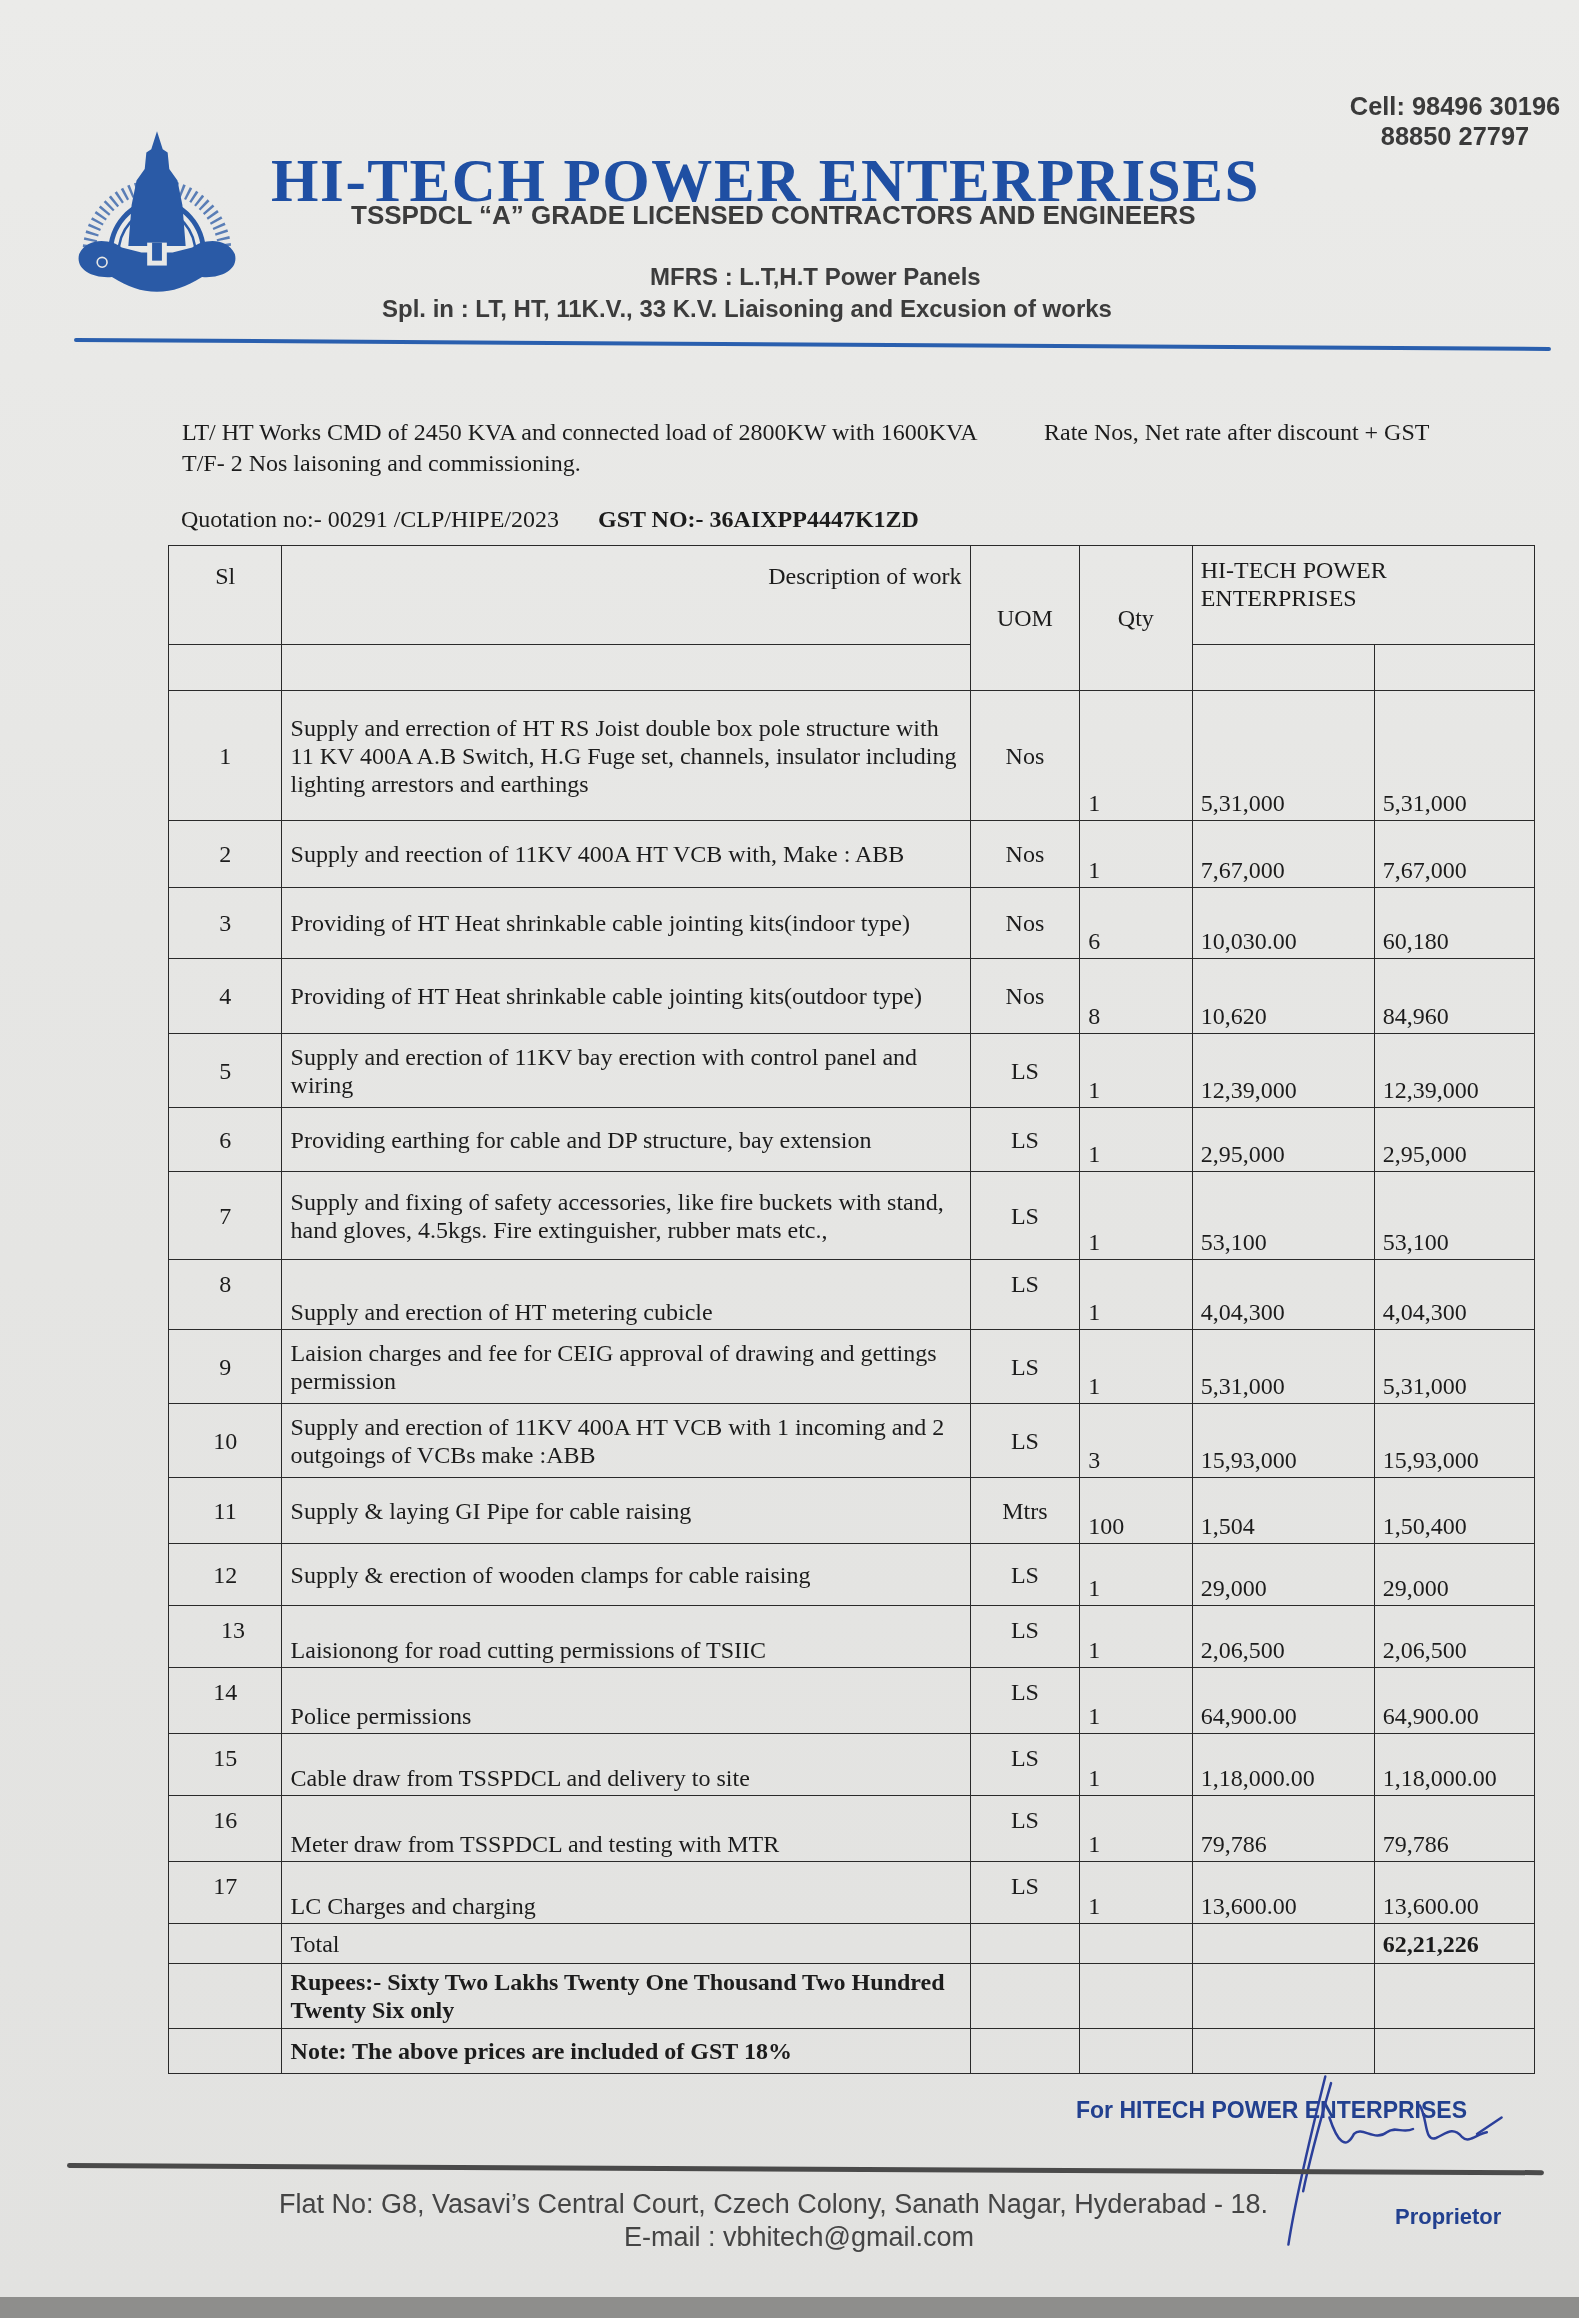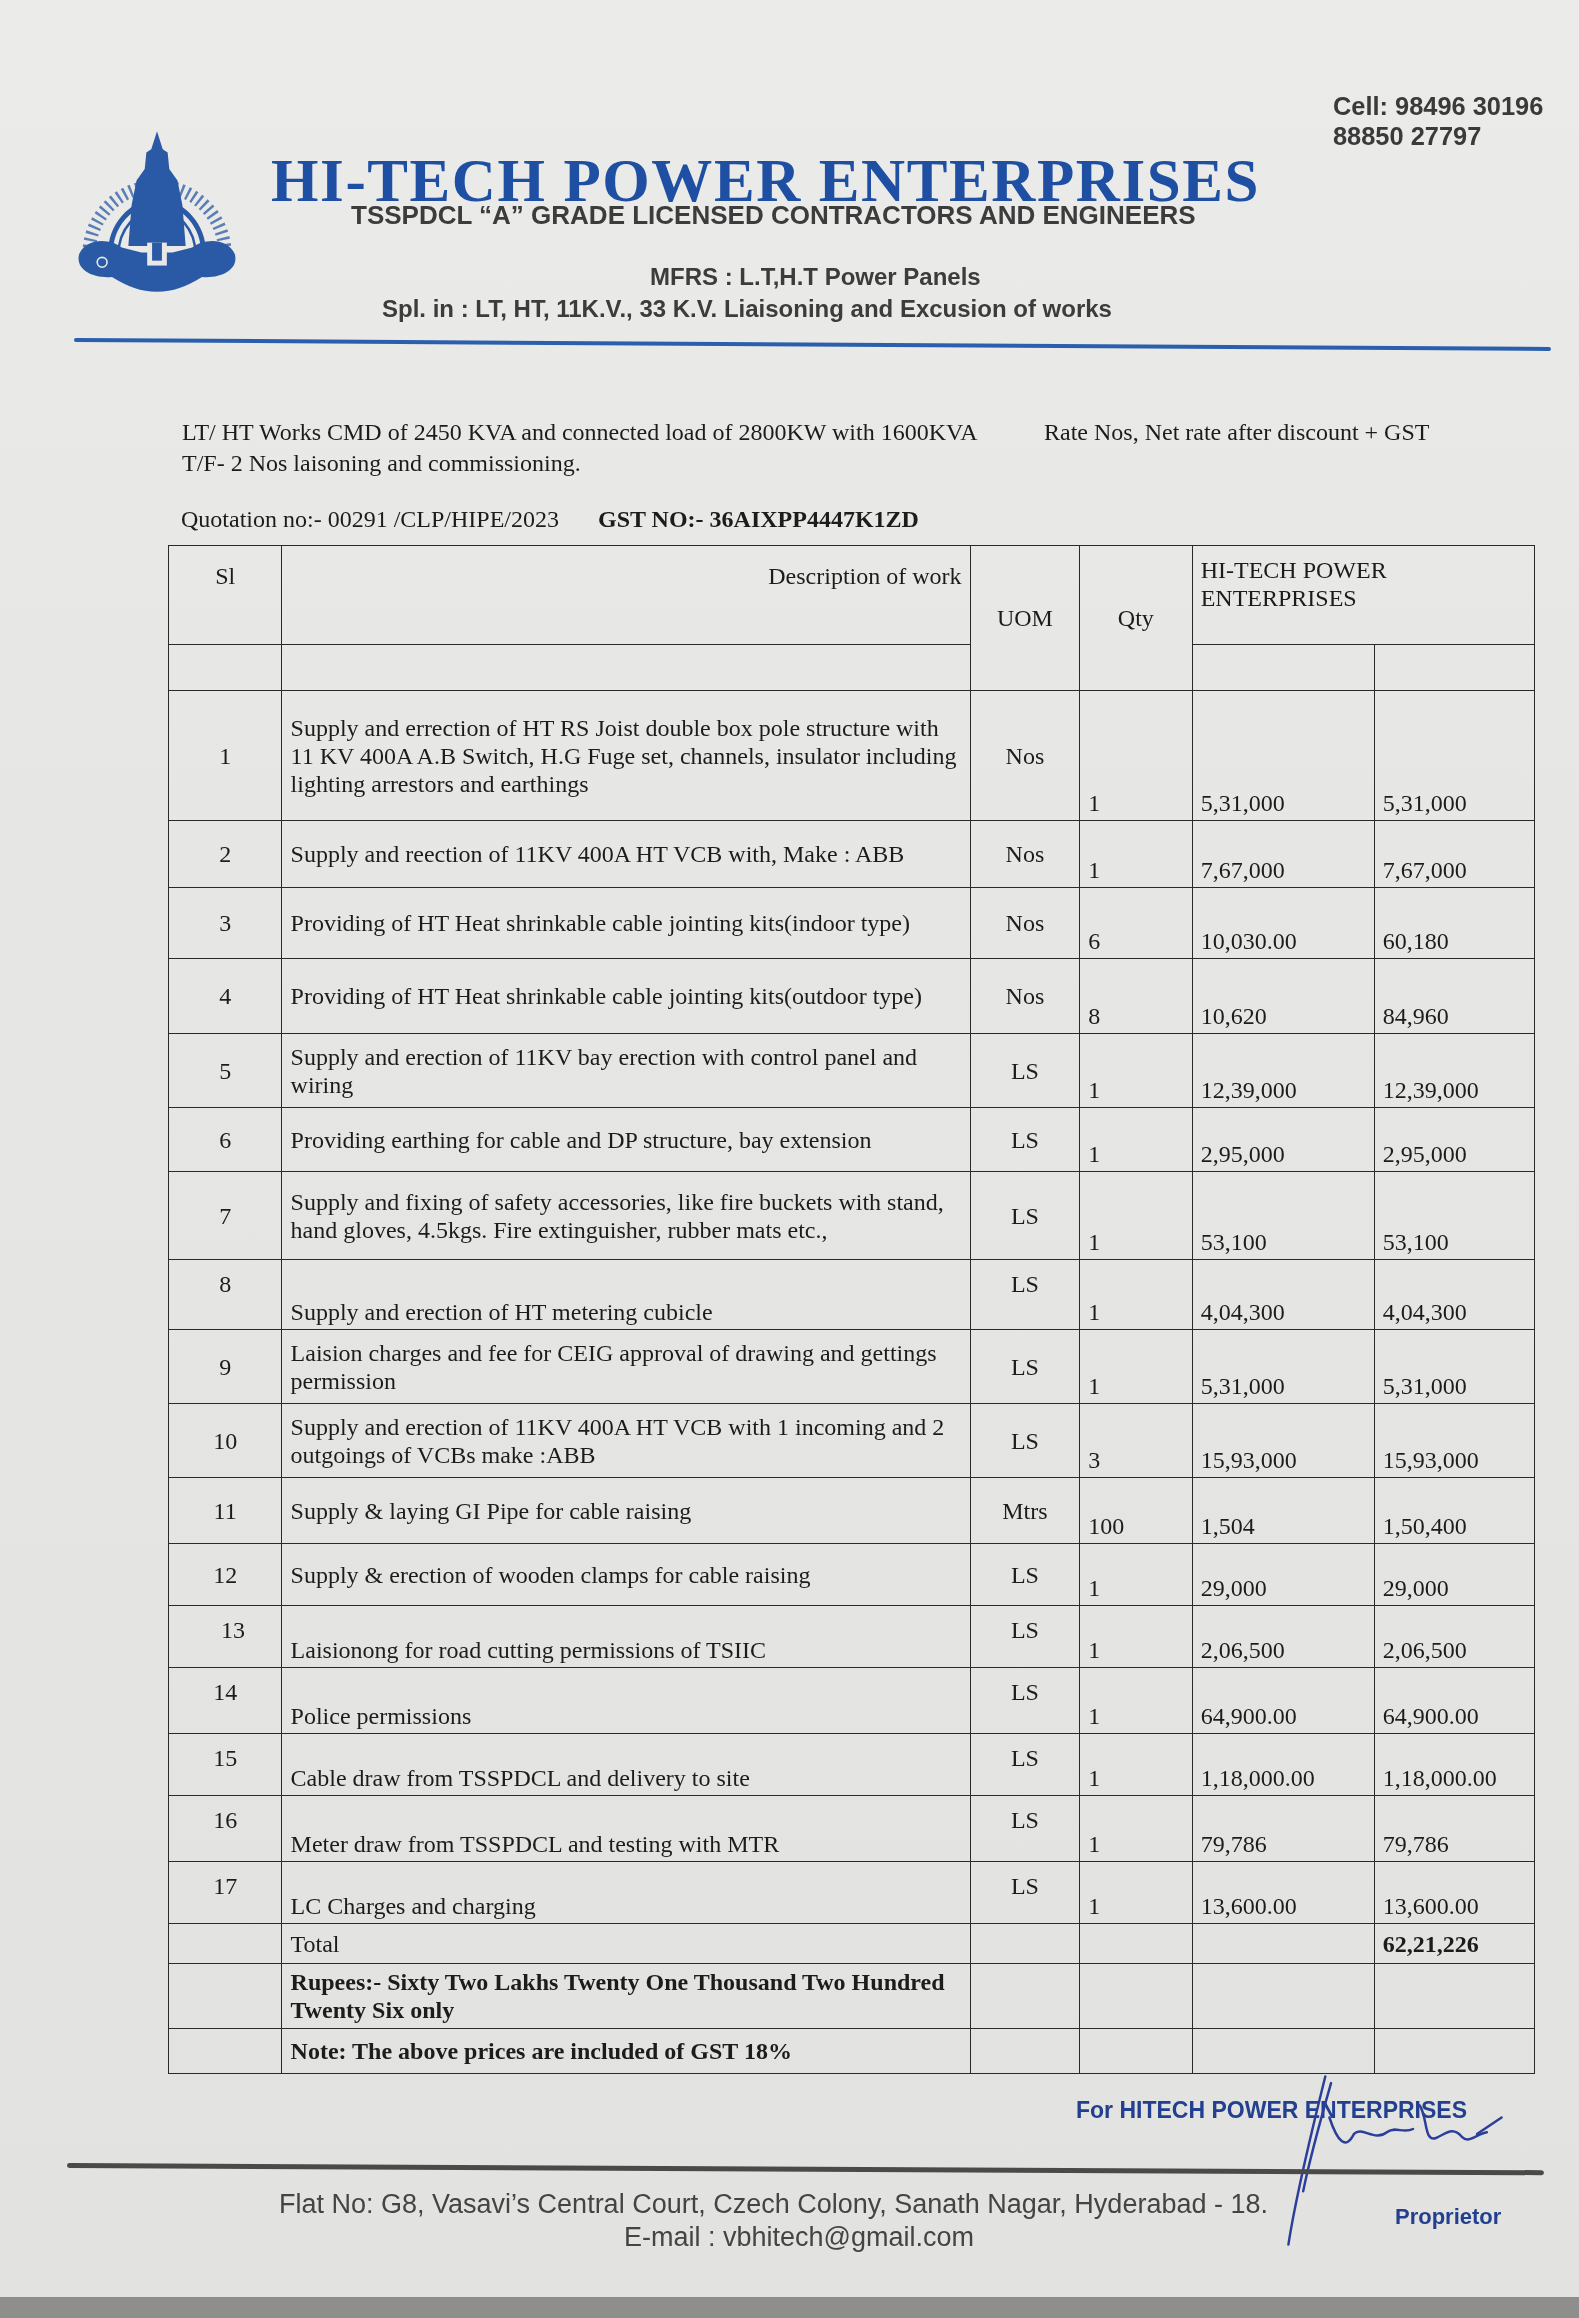--- a/index.html
+++ b/index.html
@@ -9,21 +9,21 @@
     font-family: "Liberation Serif", serif;
     color: #1c1c1c;
   }
   .paper {
     position: absolute; left: 0; top: 0; width: 1579px; height: 2297px;
     background: linear-gradient(180deg, #ebebe9 0%, #e6e6e4 40%, #e2e2e0 100%);
   }
   .bottom-strip { position: absolute; left: 0; top: 2297px; width: 1579px; height: 21.3px; background: #8e8e8c; }
 
   
-  .cell-block { position: absolute; left: 1333px; top: 92px; text-align: left; width: 244px;
+  .cell-block { position: absolute; left: 1333px; top: 92px; text-align: center; width: 244px;
     font-family: "Liberation Sans", sans-serif; font-weight: bold; font-size: 25.4px; color: #3a3a3a; line-height: 29.5px; }
   .logo { position: absolute; left: 71px; top: 131px; width: 172px; height: 161px; }
   .company-name { position: absolute; left: 271px; top: 146px; font-family: "Liberation Serif", serif;
     font-weight: bold; font-size: 61px; color: #1f4fa3; letter-spacing: 1.6px; white-space: nowrap; }
   .tagline { position: absolute; left: 351px; top: 200px; font-family: "Liberation Sans", sans-serif;
     font-weight: bold; font-size: 26px; color: #3c3c3c; white-space: nowrap; }
   .mfrs { position: absolute; left: 650px; top: 263px; font-family: "Liberation Sans", sans-serif;
     font-weight: bold; font-size: 24px; color: #3c3c3c; white-space: nowrap; }
   .spl { position: absolute; left: 382px; top: 295px; font-family: "Liberation Sans", sans-serif;
     font-weight: bold; font-size: 24px; color: #3c3c3c; white-space: nowrap; }

